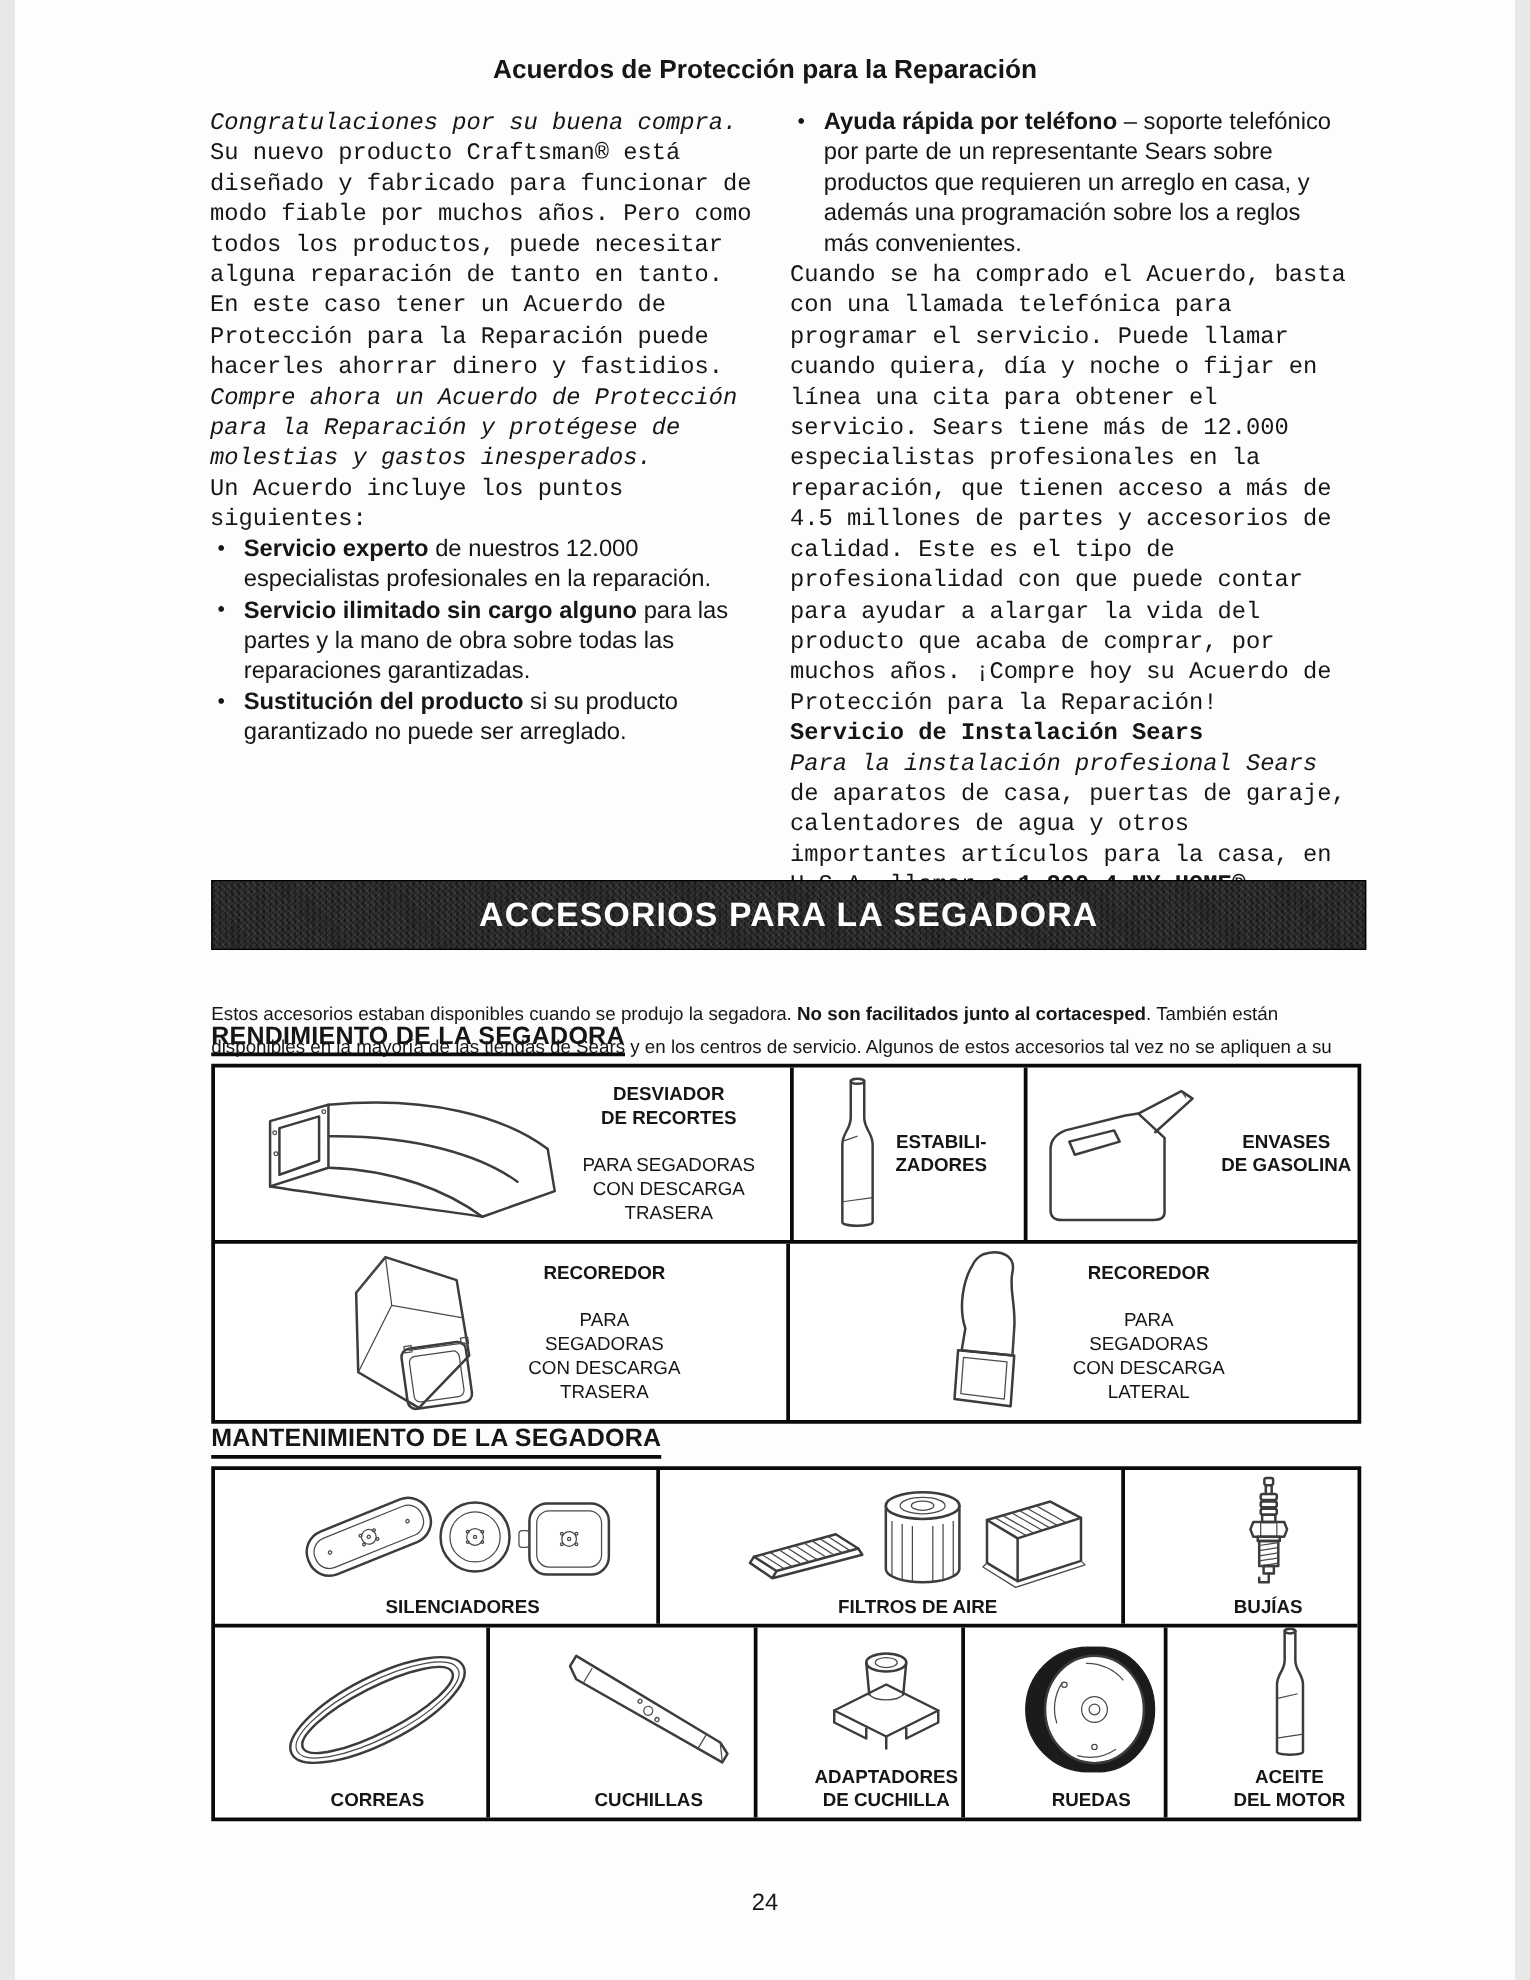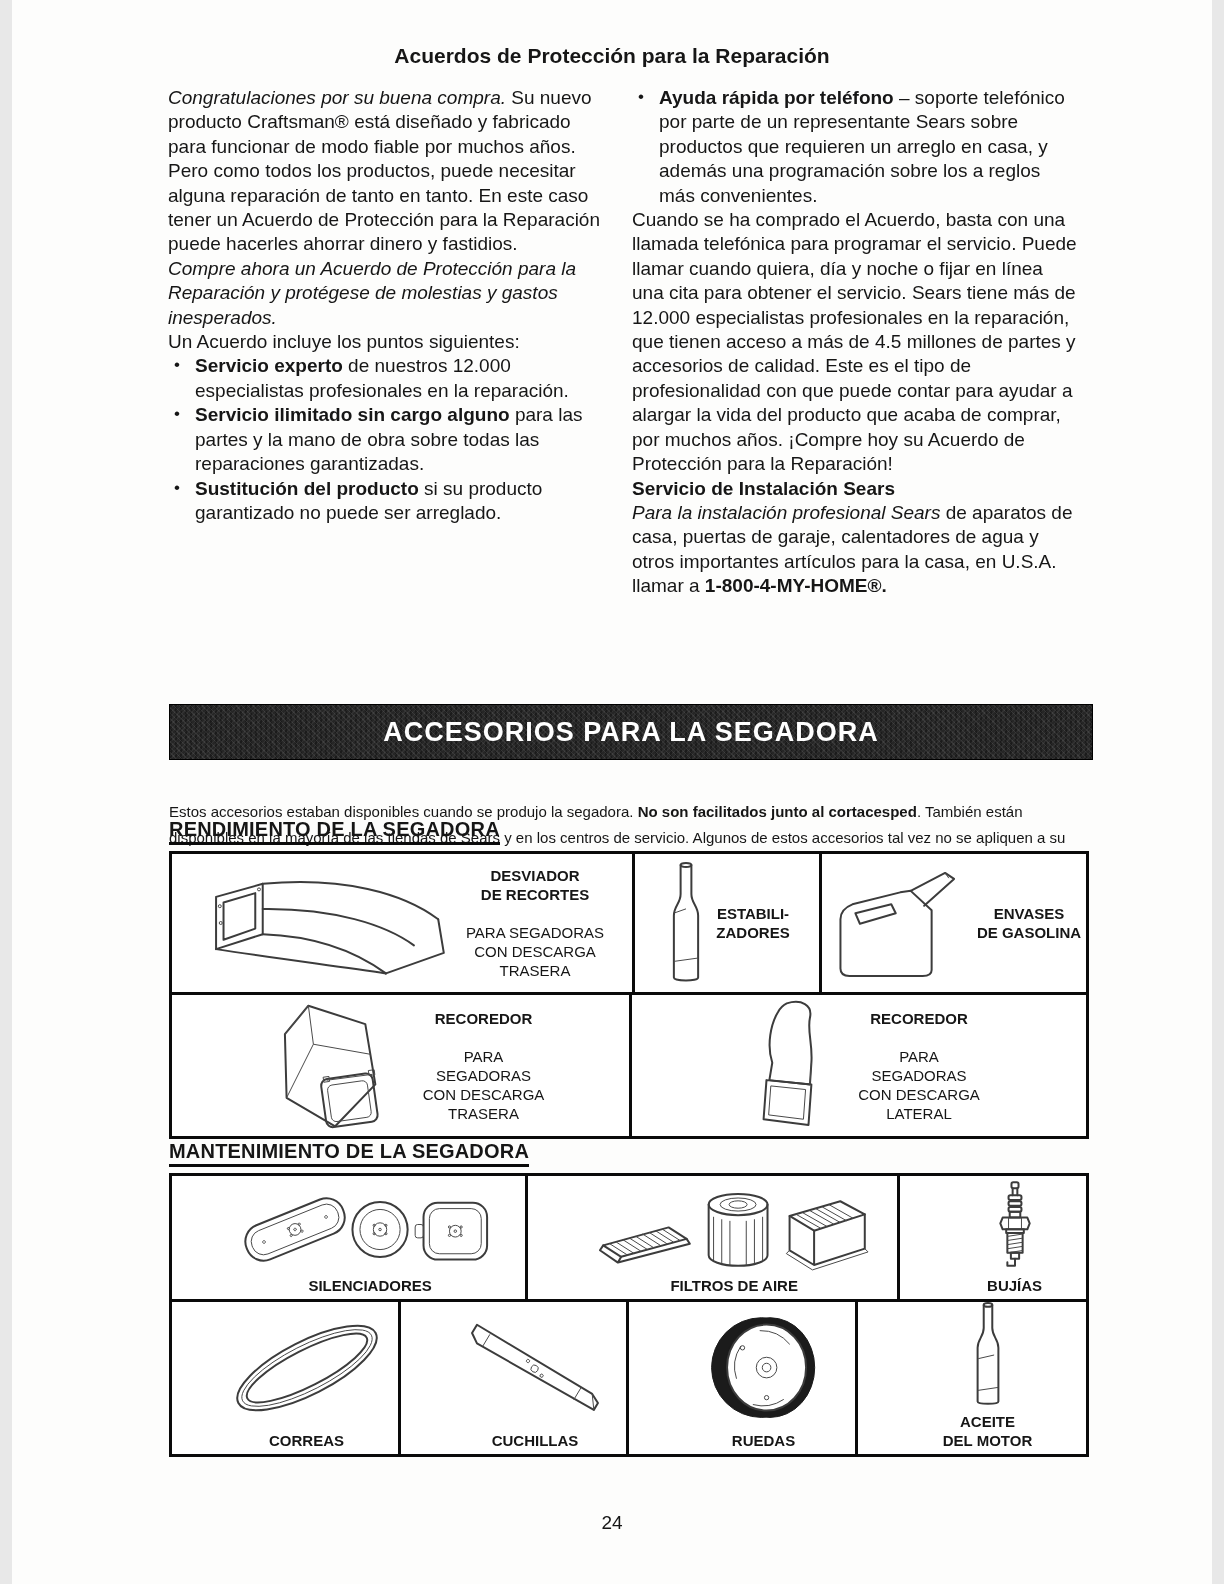--- a/index.html
+++ b/index.html
@@ -9,21 +9,21 @@
     font-family:"Liberation Sans",sans-serif;
     overflow:hidden;
   }
   .doc-title{
     position:absolute;top:44px;left:0;width:100%;
     text-align:center;font-size:21px;font-weight:bold;
   }
   .col{position:absolute;top:86px;font-size:19px;line-height:24.4px;}
   .col-left{left:156px;width:440px;}
   .col-right{left:620px;width:446px;}
-  .col p{margin:0;}
+  .col p{margin:0;font-family:Liberation Mono, monospace;}
   .mt{margin-top:25px;}
   .it{font-style:italic;}
   .b{font-weight:bold;}
   ul.agr{list-style:none;margin:0;padding:0;}
   ul.agr li{position:relative;padding-left:27px;}
   ul.agr li::before{content:"\2022";position:absolute;left:6px;top:-1px;font-size:17px;}
   .banner{
     position:absolute;top:704px;left:157px;width:922px;height:54px;
     display:flex;align-items:center;justify-content:center;
     background-color:#262626;
@@ -282,20 +282,34 @@
                 <path class="line" d="M10,66 L178,66 L190,72 L190,82 L22,86 L10,78 Z"></path>
                 <path class="thin" d="M30,68 L30,85 M162,67 L162,84 M178,66 L190,82"></path>
                 <circle class="thin" cx="100" cy="76" r="4.5"></circle>
                 <circle class="thin" cx="88" cy="72" r="2"></circle>
                 <circle class="thin" cx="112" cy="79" r="2"></circle>
               </g>
             </svg>
           </div>
           <div class="cell-label b">CUCHILLAS</div>
         </div>
+        <div class="acc-cell col-cell" style="width:184px">
+          <div class="icon-zone">
+            <svg width="116" height="104" viewBox="0 0 140 130">
+              <ellipse class="line" cx="70" cy="30" rx="20" ry="9"></ellipse>
+              <ellipse class="thin" cx="70" cy="30" rx="11" ry="5"></ellipse>
+              <path class="line" d="M50,30 L53,62 M90,30 L87,62"></path>
+              <path class="thin" d="M53,62 A18,8 0 0 0 87,62"></path>
+              <path class="line" d="M18,78 L70,52 L122,78 L70,104 Z"></path>
+              <path class="line" d="M18,78 L18,90 L50,106 M122,78 L122,90 L90,106 M70,104 L70,116 M50,106 L50,96 M90,106 L90,96"></path>
+            </svg>
+          </div>
+          <div class="cell-label b">ADAPTADORES
+DE CUCHILLA</div>
+        </div>
         <div class="acc-cell col-cell" style="width:186px">
           <div class="icon-zone">
             <svg width="112" height="116" viewBox="0 0 130 135">
               <circle class="dark" cx="62" cy="67" r="58"></circle>
               <ellipse class="dark" cx="72" cy="67" rx="52" ry="58"></ellipse>
               <ellipse class="fillw" cx="68" cy="67" rx="46" ry="50"></ellipse>
               <circle class="thin" cx="68" cy="67" r="12"></circle>
               <circle class="thin" cx="68" cy="67" r="5"></circle>
               <path class="thin" d="M60,24 A44,44 0 0 1 95,40 M33,80 A44,44 0 0 1 38,42 M88,104 A44,44 0 0 1 52,110"></path>
               <circle class="thin" cx="68" cy="102" r="2.5"></circle>

